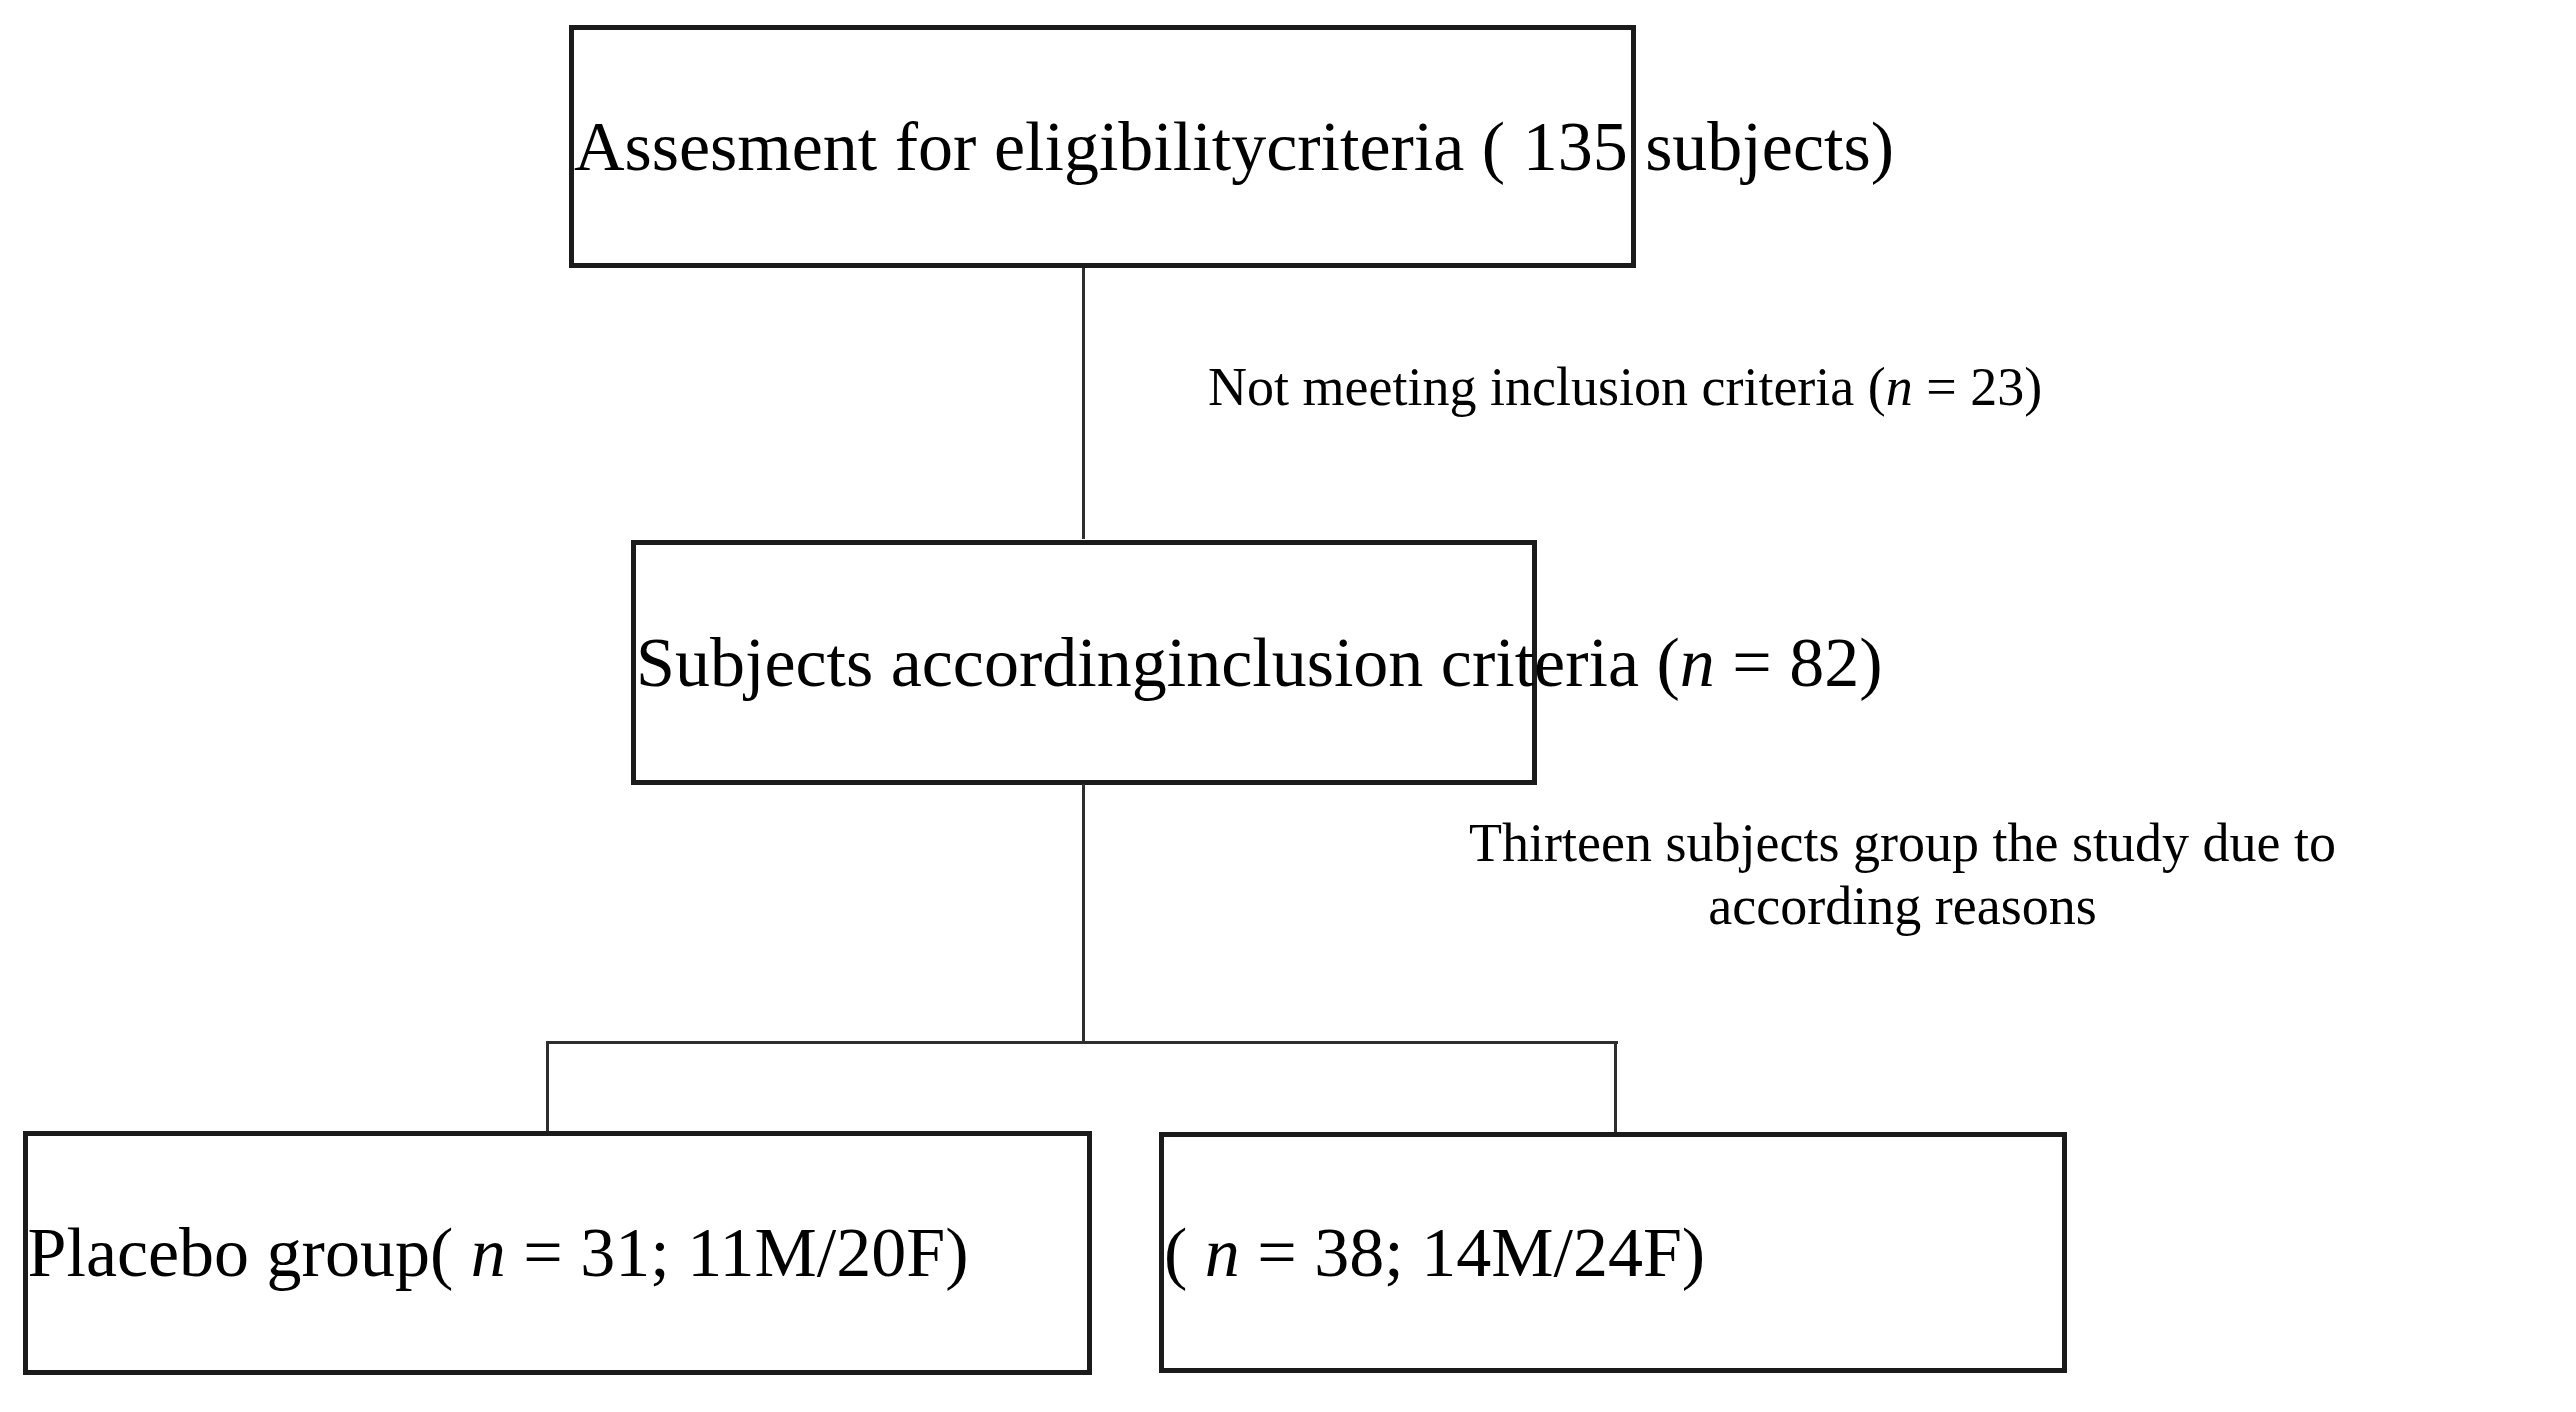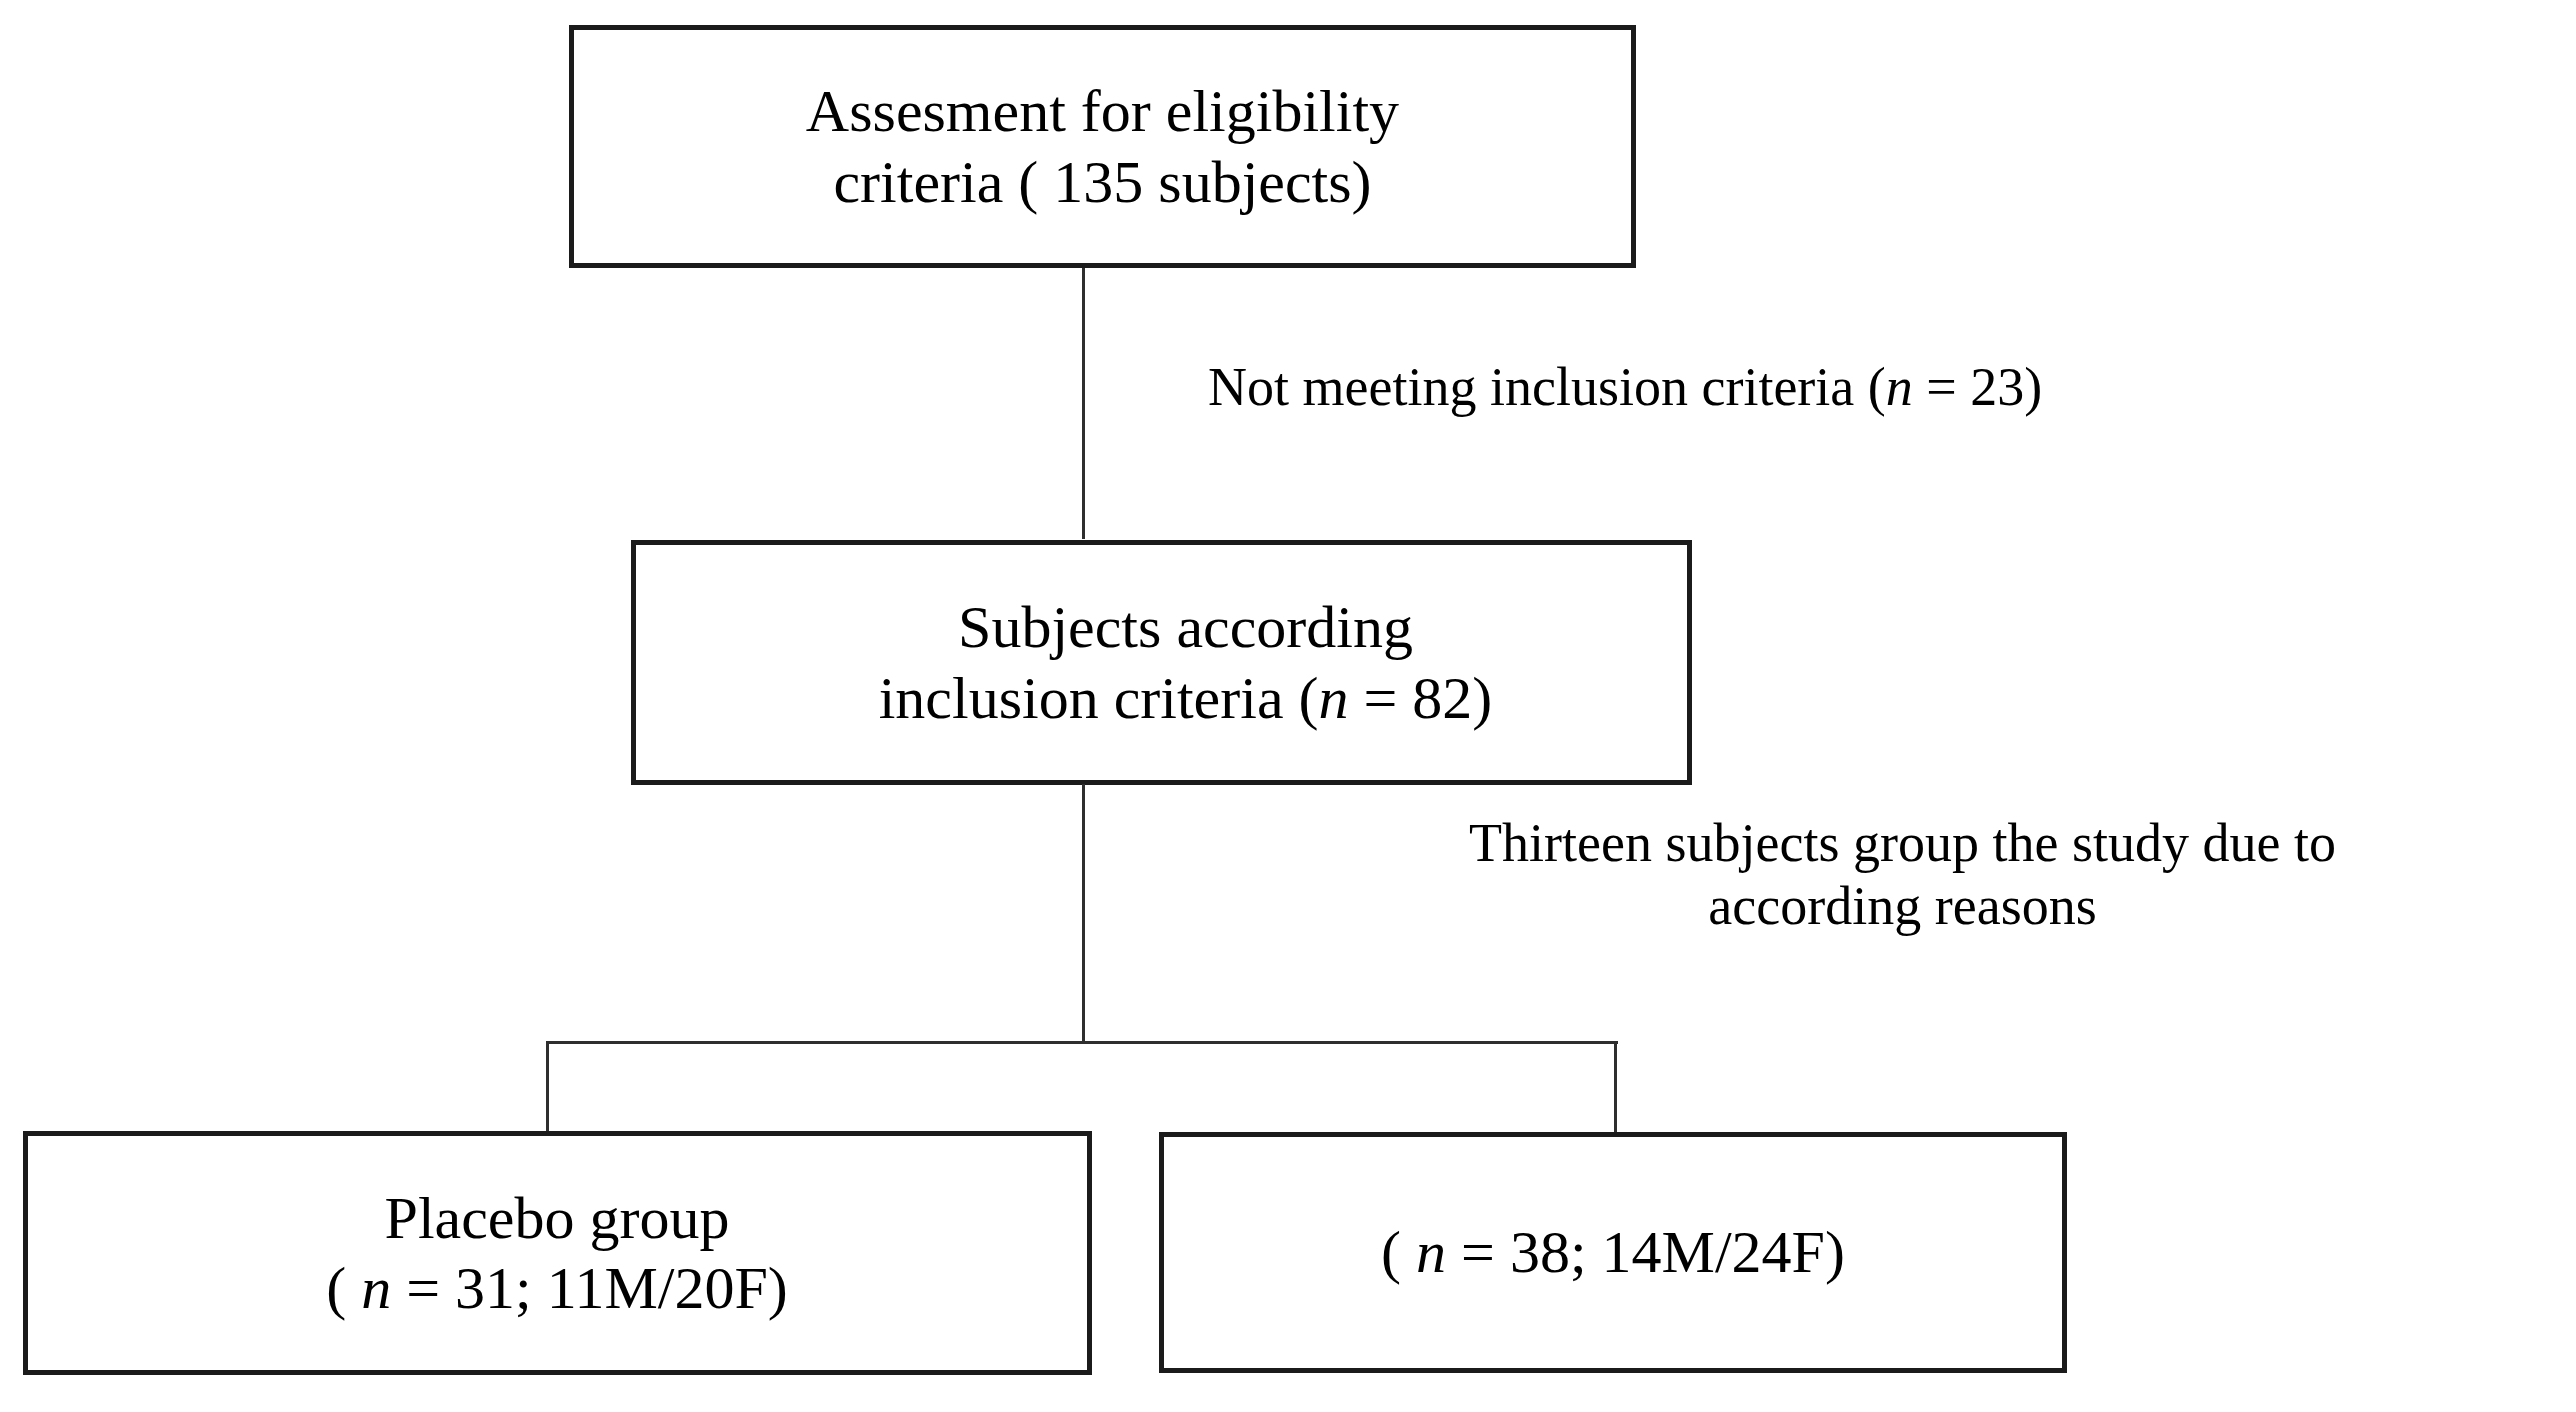--- a/index.html
+++ b/index.html
@@ -15,44 +15,43 @@
     font-family: "Liberation Serif", "DejaVu Serif", serif;
     color: var(--text, #000000);
     overflow: hidden;
   }
   .box {
     position: absolute;
     box-sizing: border-box;
     border: 5px solid var(--box-border, #1b1b1b);
     background: var(--background, #ffffff);
     display: flex;
-    flex-direction: column;
-    justify-content: center;
+    flex-direction: row;
     align-items: center;
     text-align: center;
-    font-size: 60px;
+    font-size: 70px;
     line-height: 1.17;
     white-space: nowrap;
   }
   .conn {
     position: absolute;
     background: var(--connector, #2e2e2e);
   }
   .conn.v { width: 3.3px; }
   .conn.h { height: 3.3px; }
   .ann {
     position: absolute;
     font-size: 54px;
     line-height: 1.17;
     white-space: nowrap;
   }
   .ann.center { text-align: center; }
   .it { font-style: italic; }
   .box-assessment { left: 569px; top: 25px;   width: 1067px; height: 243px; }
-  .box-inclusion  { left: 631px; top: 540px;  width: 1061px; height: 245px; padding-left: 48px; }
+  .box-inclusion  { left: 631px; top: 540px;  width: 906px; height: 245px; }
   .box-placebo    { left: 22.5px;  top: 1131px; width: 1069px; height: 244px; font-family: Liberation Serif, serif; }
   .box-lcs        { left: 1159px;top: 1132px; width: 908px; height: 241px; }
   .conn-v1      { left: 1082px; top: 268px;  height: 271px; }
   .conn-v2      { left: 1082px; top: 784px;  height: 258px; }
   .conn-branch  { left: 546px;  top: 1041px; width: 1072px; }
   .conn-drop-l  { left: 546px;  top: 1041px; height: 92px; }
   .conn-drop-r  { left: 1614px; top: 1041px; height: 93px; }
   .ann-excluded { left: 1208px; top: 356px; }
   .ann-dropout  { left: 1230px; top: 812px; width: 1345px; }
 </style>

